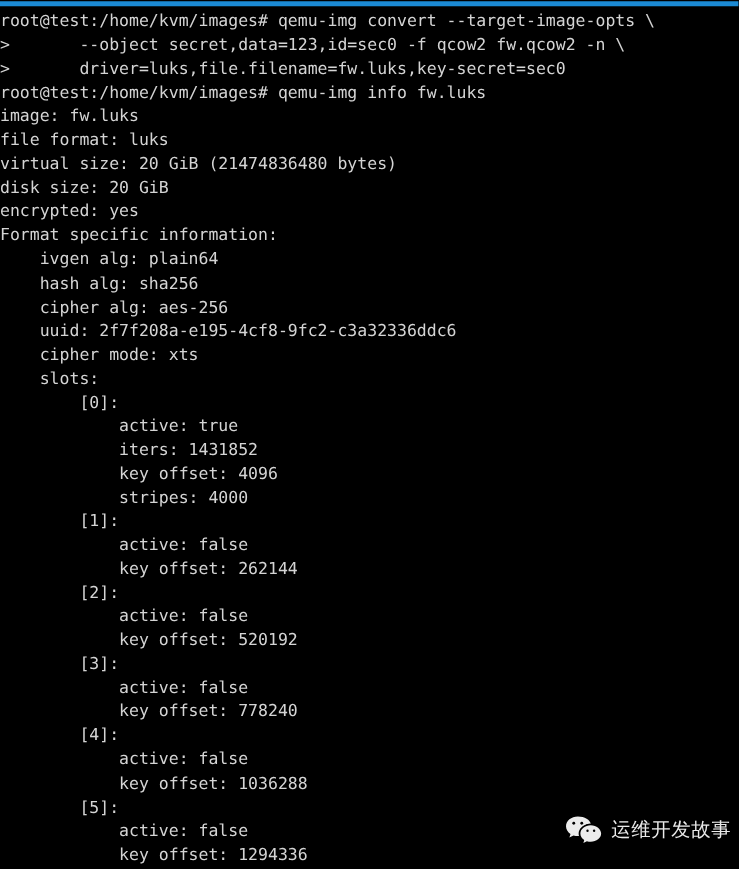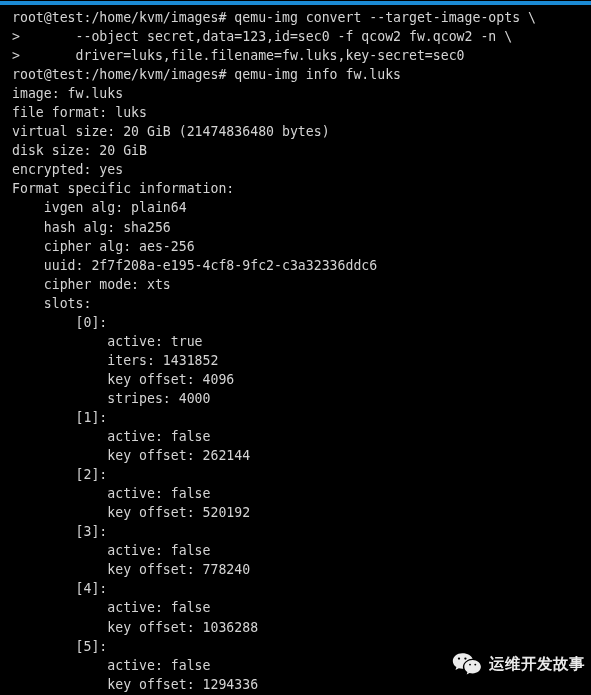--- a/index.html
+++ b/index.html
@@ -36,21 +36,21 @@
     font-size: 13.2px;
     line-height: 19.05px;
     color: #d4d4d4;
     white-space: pre;
     letter-spacing: 0px;
   }
 
   .term-line {
     display: block;
     height: 19.05px;
-    padding-left: 12px;
+    padding-left: 0;
     color: #d4d4d4;
     white-space: pre;
   }
 
   
   #watermark {
     position: absolute;
     left: 452px;
     top: 652px;
     display: flex;
@@ -64,21 +64,21 @@
     width: 30px;
     height: 24px;
   }
 
   #watermark-text {
     font-family: "DejaVu Sans", "Liberation Sans", sans-serif;
     font-size: 15.5px;
     color: #f2f2f2;
     letter-spacing: 0.5px;
     white-space: nowrap;
-    font-weight: 700;
+    font-weight: 400;
   }
 </style>
 </head>
 <body>
 
 <div id="terminal-window">
 
   <div id="top-accent-bar"></div>
 
   <div id="terminal-output"><span class="term-line">root@test:/home/kvm/images# qemu-img convert --target-image-opts \</span><span class="term-line">&gt;       --object secret,data=123,id=sec0 -f qcow2 fw.qcow2 -n \</span><span class="term-line">&gt;       driver=luks,file.filename=fw.luks,key-secret=sec0</span><span class="term-line">root@test:/home/kvm/images# qemu-img info fw.luks</span><span class="term-line">image: fw.luks</span><span class="term-line">file format: luks</span><span class="term-line">virtual size: 20 GiB (21474836480 bytes)</span><span class="term-line">disk size: 20 GiB</span><span class="term-line">encrypted: yes</span><span class="term-line">Format specific information:</span><span class="term-line">    ivgen alg: plain64</span><span class="term-line">    hash alg: sha256</span><span class="term-line">    cipher alg: aes-256</span><span class="term-line">    uuid: 2f7f208a-e195-4cf8-9fc2-c3a32336ddc6</span><span class="term-line">    cipher mode: xts</span><span class="term-line">    slots:</span><span class="term-line">        [0]:</span><span class="term-line">            active: true</span><span class="term-line">            iters: 1431852</span><span class="term-line">            key offset: 4096</span><span class="term-line">            stripes: 4000</span><span class="term-line">        [1]:</span><span class="term-line">            active: false</span><span class="term-line">            key offset: 262144</span><span class="term-line">        [2]:</span><span class="term-line">            active: false</span><span class="term-line">            key offset: 520192</span><span class="term-line">        [3]:</span><span class="term-line">            active: false</span><span class="term-line">            key offset: 778240</span><span class="term-line">        [4]:</span><span class="term-line">            active: false</span><span class="term-line">            key offset: 1036288</span><span class="term-line">        [5]:</span><span class="term-line">            active: false</span><span class="term-line">            key offset: 1294336</span><span class="term-line">        [6]:</span></div>

